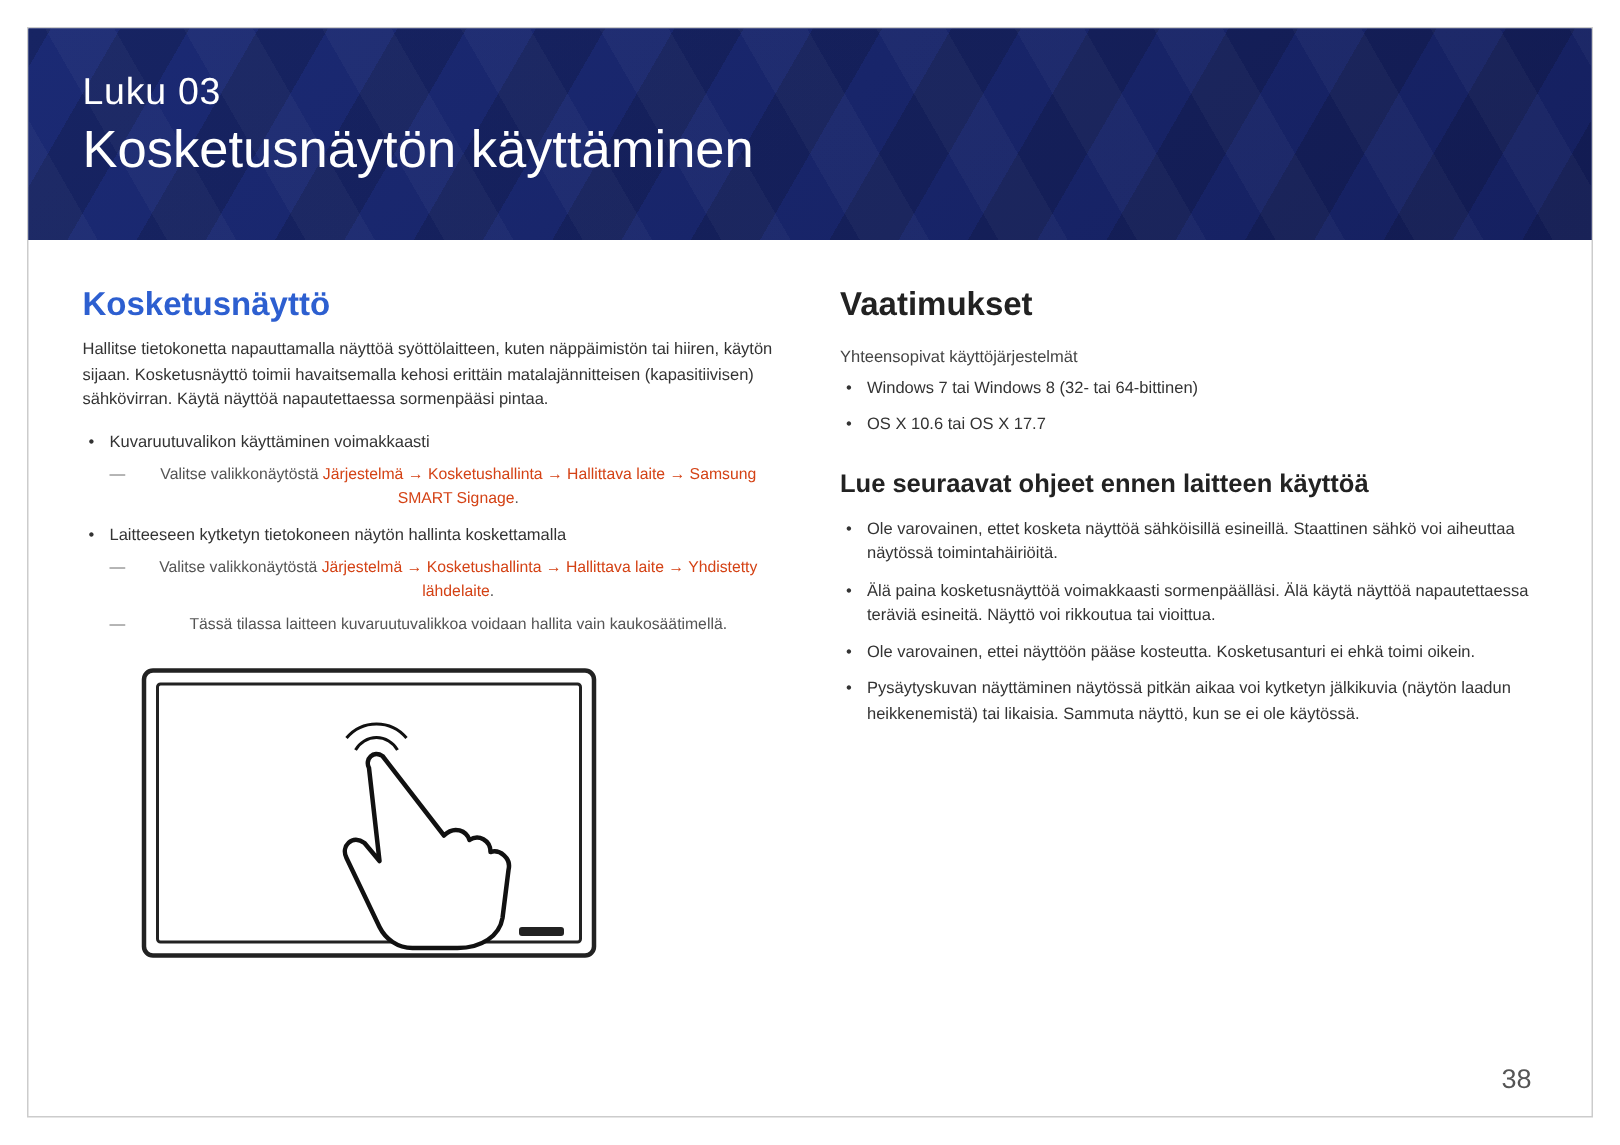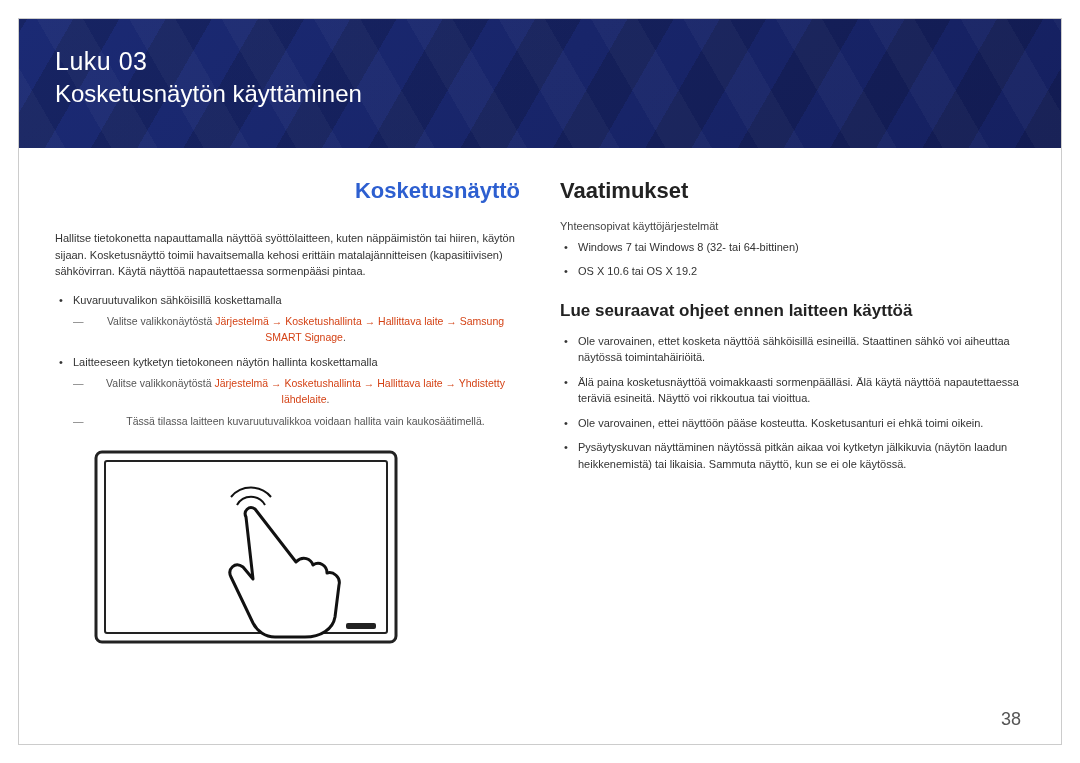--- a/index.html
+++ b/index.html
@@ -37,40 +37,39 @@
   }
   .chapter-label {
     color: #fff;
     font-size: 25px;
     font-weight: 400;
     letter-spacing: 0.5px;
     position: relative;
   }
   .chapter-title {
     color: #fff;
-    font-size: 24px;
+    font-size: 35px;
     font-weight: 400;
     margin-top: 4px;
     position: relative;
   }
   .content {
     display: flex;
     padding: 30px 36px 0 36px;
     gap: 40px;
   }
   .col {
     flex: 1;
     min-width: 0;
   }
   .h1-blue {
     color: #2d5fd0;
     font-size: 22px;
     font-weight: 600;
-    margin-bottom: 26px;
-    text-align: right;
+    margin-bottom: 9px;
   }
   .h1-black {
     color: #222;
     font-size: 22px;
     font-weight: 600;
     margin-bottom: 14px;
   }
   .h2-black {
     color: #222;
     font-size: 17px;
@@ -145,21 +144,21 @@
   </div>
 
   <div class="content">
 
     <div class="col">
       <div class="h1-blue">Kosketusnäyttö</div>
       <p class="intro">Hallitse tietokonetta napauttamalla näyttöä syöttölaitteen, kuten näppäimistön tai hiiren, käytön sijaan. Kosketusnäyttö toimii havaitsemalla kehosi erittäin matalajännitteisen (kapasitiivisen) sähkövirran. Käytä näyttöä napautettaessa sormenpääsi pintaa.</p>
 
       <ul class="bullets">
         <li>
-          <span>Kuvaruutuvalikon sähköisillä koskettamalla</span>
+          <span>Kuvaruutuvalikon käyttäminen voimakkaasti</span>
           <ul class="sub">
             <li>
               <span>Valitse valikkonäytöstä </span><span class="red">Järjestelmä → Kosketushallinta → Hallittava laite → Samsung SMART Signage</span><span>.</span>
             </li>
           </ul>
         </li>
         <li>
           <span>Laitteeseen kytketyn tietokoneen näytön hallinta koskettamalla</span>
           <ul class="sub">
             <li>
@@ -199,21 +198,21 @@
           </g>
         </svg>
       </div>
     </div>
 
     <div class="col">
       <div class="h1-black">Vaatimukset</div>
       <p class="small-label">Yhteensopivat käyttöjärjestelmät</p>
       <ul class="bullets">
         <li>Windows 7 tai Windows 8 (32- tai 64-bittinen)</li>
-        <li>OS X 10.6 tai OS X 19.2</li>
+        <li>OS X 10.6 tai OS X 17.7</li>
       </ul>
 
       <div class="h2-black">Lue seuraavat ohjeet ennen laitteen käyttöä</div>
       <ul class="bullets">
         <li>Ole varovainen, ettet kosketa näyttöä sähköisillä esineillä. Staattinen sähkö voi aiheuttaa näytössä toimintahäiriöitä.</li>
         <li>Älä paina kosketusnäyttöä voimakkaasti sormenpäälläsi. Älä käytä näyttöä napautettaessa teräviä esineitä. Näyttö voi rikkoutua tai vioittua.</li>
         <li>Ole varovainen, ettei näyttöön pääse kosteutta. Kosketusanturi ei ehkä toimi oikein.</li>
         <li>Pysäytyskuvan näyttäminen näytössä pitkän aikaa voi kytketyn jälkikuvia (näytön laadun heikkenemistä) tai likaisia. Sammuta näyttö, kun se ei ole käytössä.</li>
       </ul>
     </div>

